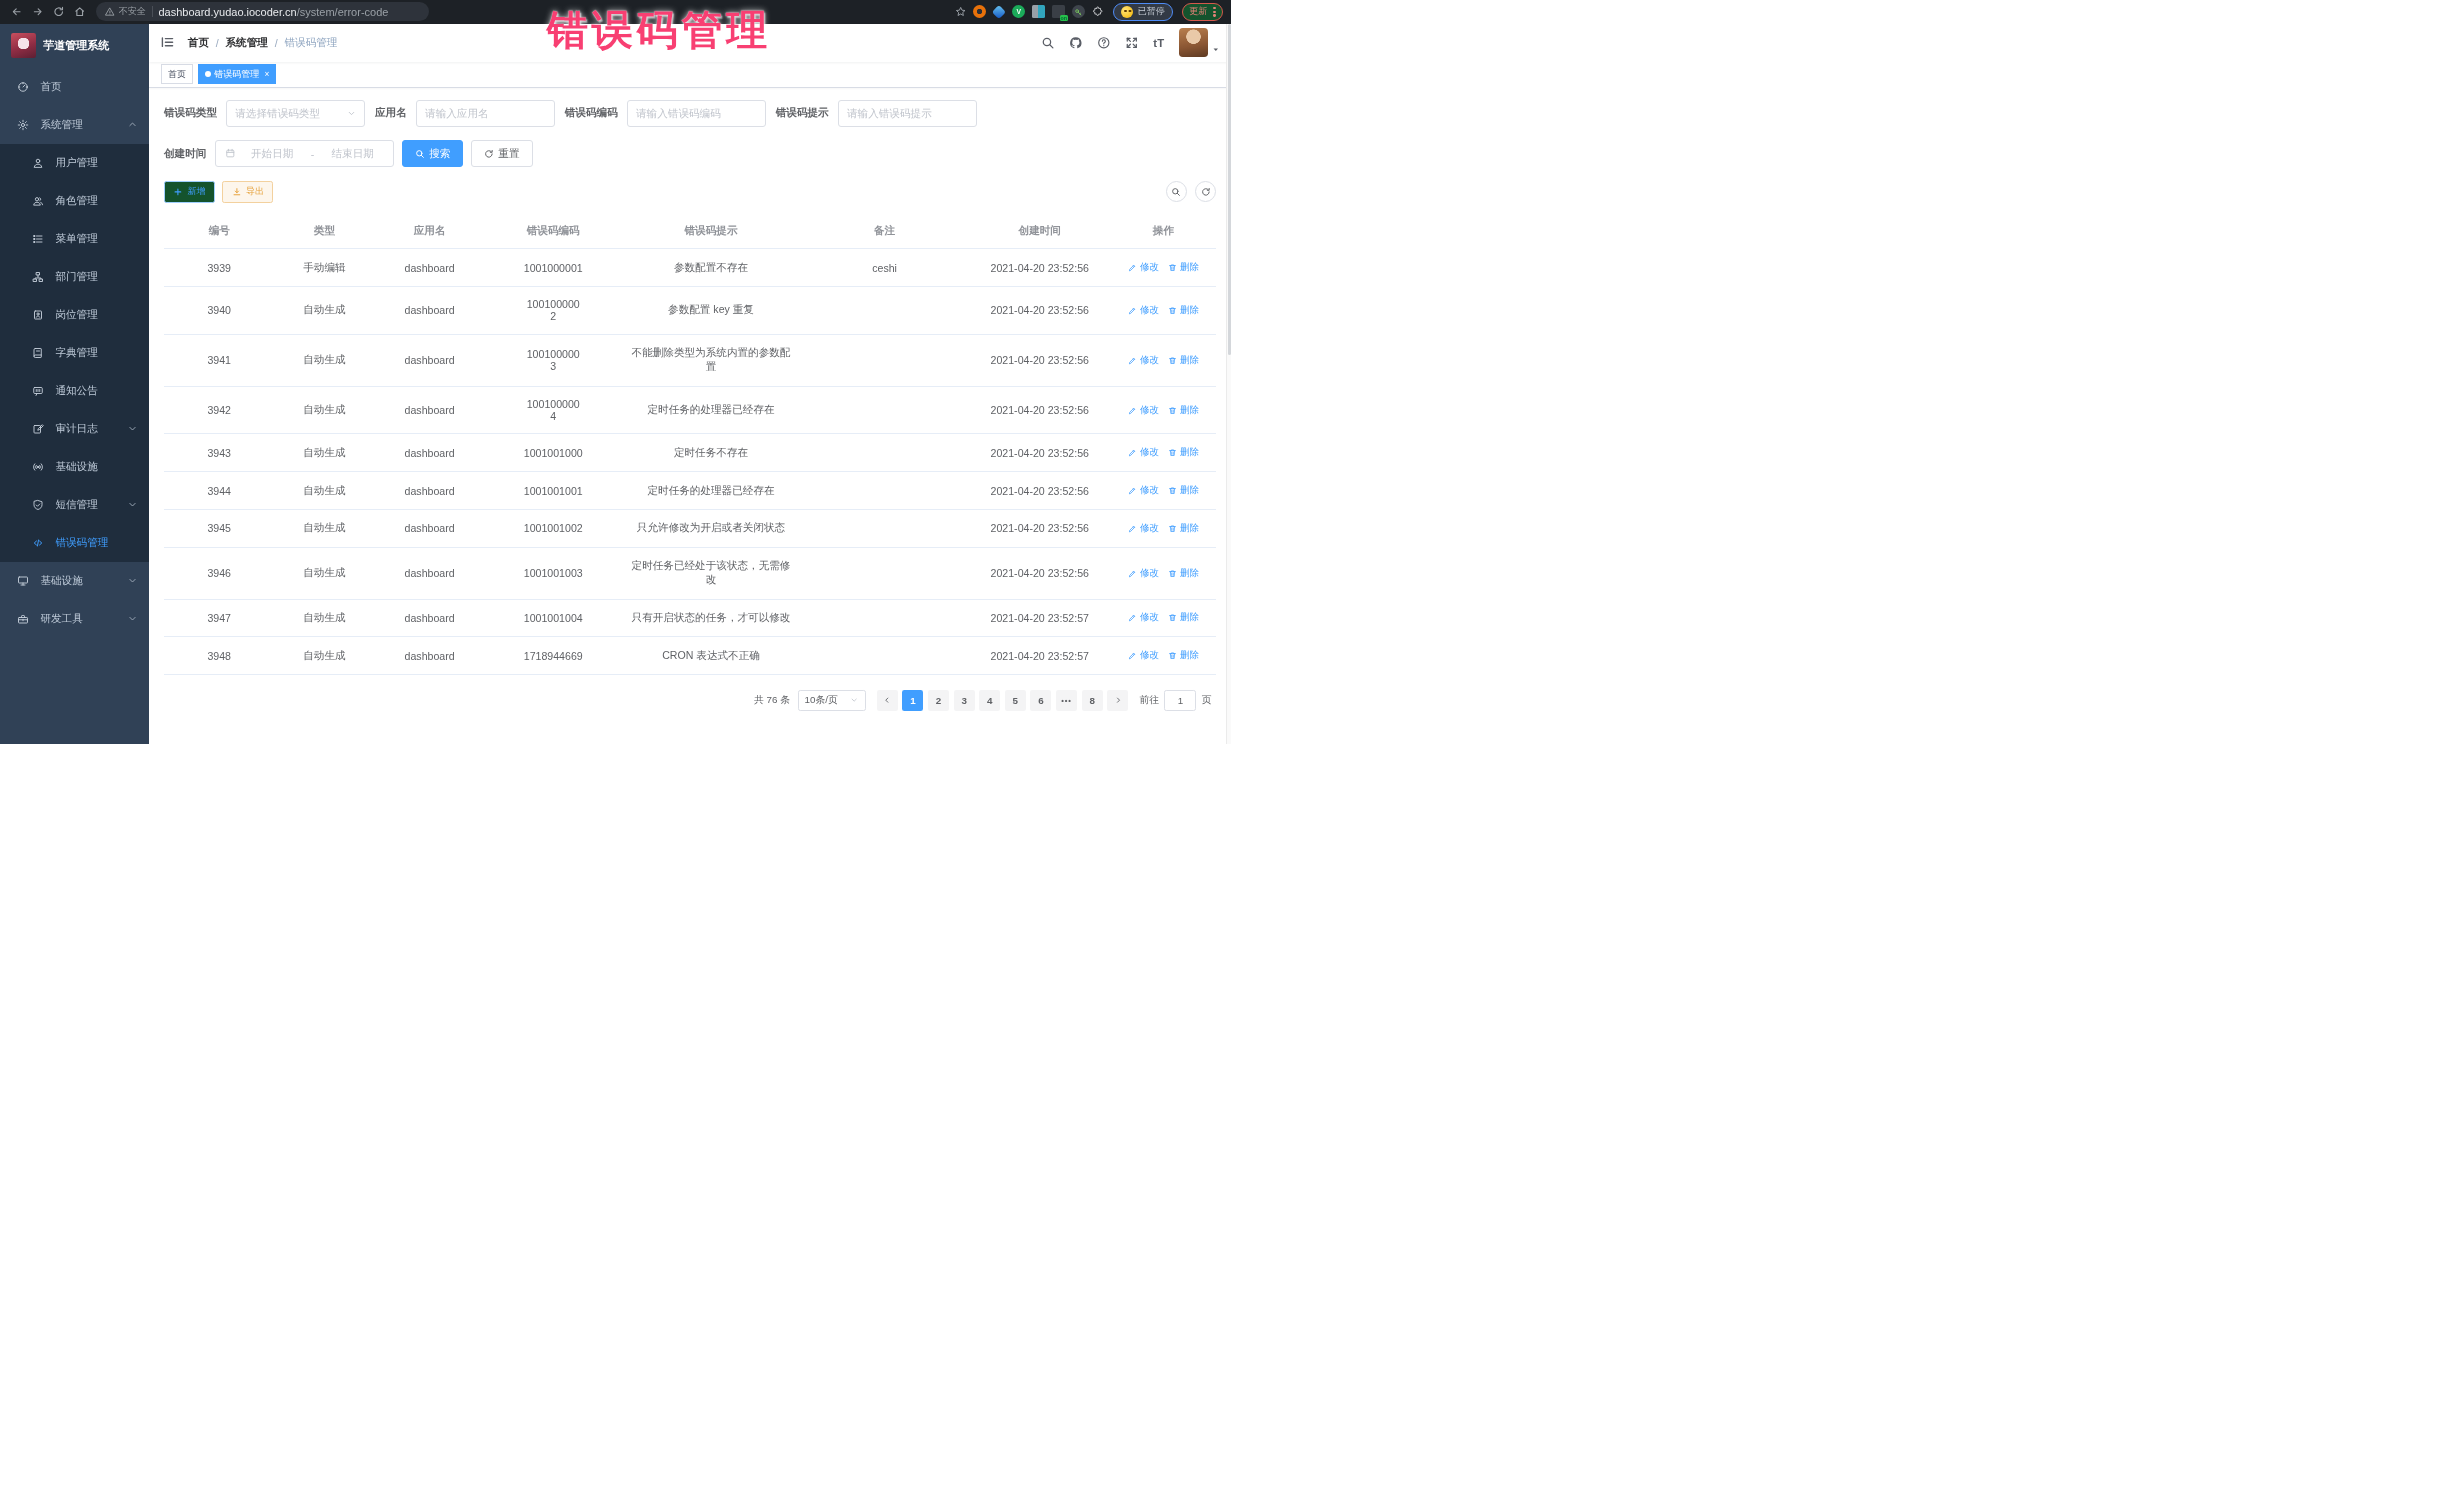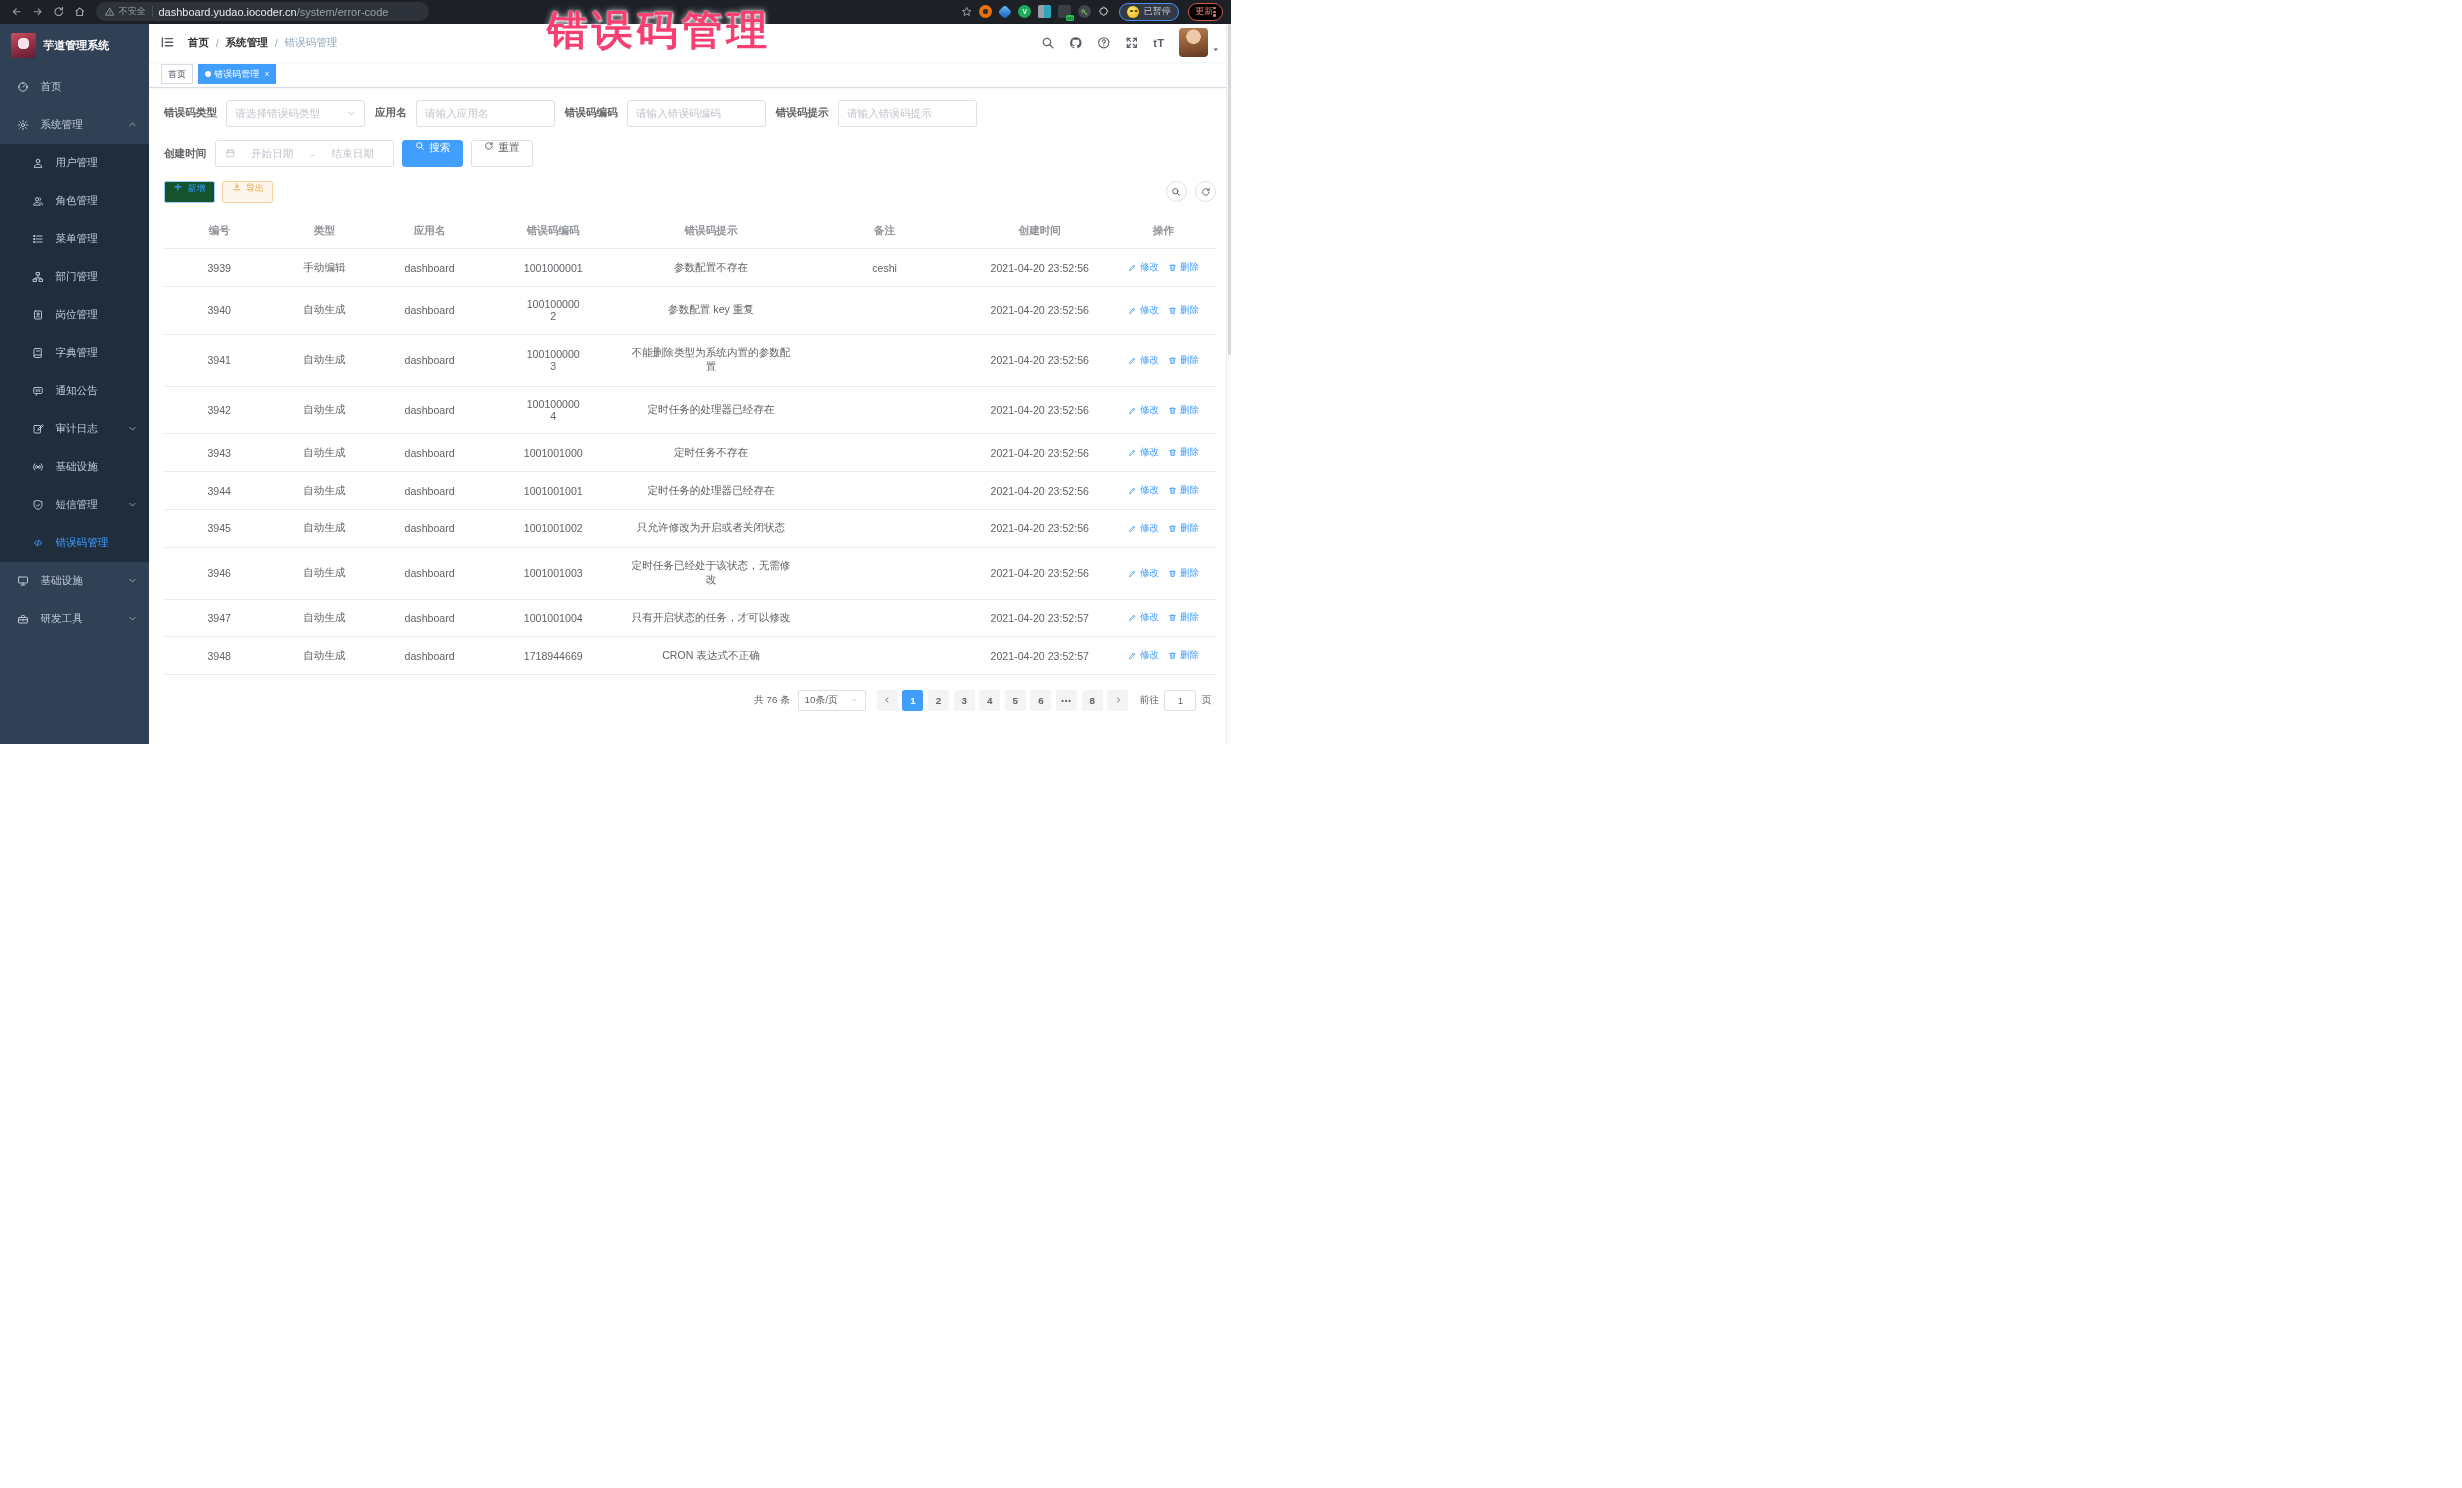--- a/index.html
+++ b/index.html
@@ -28,21 +28,21 @@
   .ext-dark { background:#3a3f46; border-radius:1.5px; }
   .ext-dark::after { content:"on"; position:absolute; bottom:-3px; right:-3px; background:#27c24c; color:#063; font-size:5.3px; font-weight:bold; border-radius:1.5px; padding:0 0.8px; line-height:6px; }
   .ext-key { background:#3f454d; }
   .ext-key svg { width:8.3px; height:8.3px; color:#7ccf5f; }
   .ext-puzzle { color:#e8eaed; background:transparent; }
   .ext-puzzle svg { width:11.4px; height:11.4px; }
   .pill { height:18px; border-radius:9px; display:flex; align-items:center; font-size:9px; padding:0 6.8px; flex:0 0 auto; }
   .paused-pill { border:1.5px solid #4e8cf7; background:#333a45; color:#c7cdd6; gap:4.5px; margin-left:6px; }
   .emoji-face { width:12px; height:12px; border-radius:50%; background:radial-gradient(circle at 35% 35%, #ffe477, #f4b400); position:relative; }
   .emoji-face::after { content:""; position:absolute; left:3px; top:3.8px; width:2.3px; height:2.3px; border-radius:50%; background:#5f3b00; box-shadow:4.5px 0 0 #5f3b00; }
-  .update-pill { border:1.5px solid #d5584b; background:#000000; color:#e08176; margin-left:6px; }
+  .update-pill { border:1.5px solid #d5584b; background:#14532d; color:#e08176; gap:6px; margin-left:6px; }
   .vdots { display:flex; flex-direction:column; gap:1.5px; }
   .vdots i { width:2.3px; height:2.3px; border-radius:50%; background:#e08176; }
 
   
   .app { display:flex; height:721px; }
   .sidebar { width:149px; flex:0 0 149px; background:#304156; color:#bfcbd9; font-size:10.6px; overflow:hidden; }
   .logo-row { height:44px; display:flex; align-items:center; padding-left:10.6px; gap:7.6px; }
   .logo-img { width:25px; height:25px; border-radius:2.3px; background:
       radial-gradient(circle at 50% 42%, #f6e3e9 0 30%, transparent 31%),
       linear-gradient(160deg,#c94f5e 0%, #8f2d44 55%, #5d1f33 100%); flex:0 0 auto; }
@@ -97,21 +97,21 @@
   .w-select { width:139px; }
   .w-input { width:139px; }
   .sel-arrow { color:#c0c4cc; display:flex; flex:0 0 auto; }
   .sel-arrow svg { width:9px; height:9px; }
   .date-range { width:179px; color:#c0c4cc; font-size:10.6px; }
   .date-range .cal { display:flex; color:#c0c4cc; flex:0 0 auto; }
   .date-range .cal svg { width:10.6px; height:10.6px; }
   .date-part { flex:1; text-align:center; color:#c0c4cc; white-space:nowrap; }
   .date-sep { color:#c0c4cc; padding:0 1.5px; }
 
-  .btn { height:27px; border-radius:3px; padding:0 12px; font-size:10.6px; display:inline-flex; align-items:flex-start; gap:4.5px; border:0.8px solid #dcdfe6; background:#fff; color:#606266; cursor:pointer; font-family:inherit; }
+  .btn { height:27px; border-radius:3px; padding:0 12px; font-size:10.6px; display:inline-flex; align-items:center; gap:4.5px; border:0.8px solid #dcdfe6; background:#fff; color:#606266; cursor:pointer; font-family:inherit; }
   .btn svg { width:9.8px; height:9.8px; }
   .btn-primary { background:#409eff; border-color:#409eff; color:#fff; }
   .btn-search { margin-left:7.6px; }
   .btn-reset { margin-left:7.6px; }
   .btn-mini { height:22px; padding:0 8.3px; font-size:9px; border-radius:2.3px; }
   .btn-add { background:#14532d; border-color:#a0cfff; color:#409eff; }
   .btn-export { background:#fdf6ec; border-color:#f3d19e; color:#e6a23c; margin-left:7.6px; }
   .toolbar-row { display:flex; align-items:center; margin-bottom:12px; }
   .toolbar-right { margin-left:auto; display:flex; gap:8.3px; }
   .circle-btn { width:21px; height:21px; border-radius:50%; border:0.8px solid #dcdfe6; background:#fff; color:#606266; display:flex; align-items:center; justify-content:center; cursor:pointer; }

